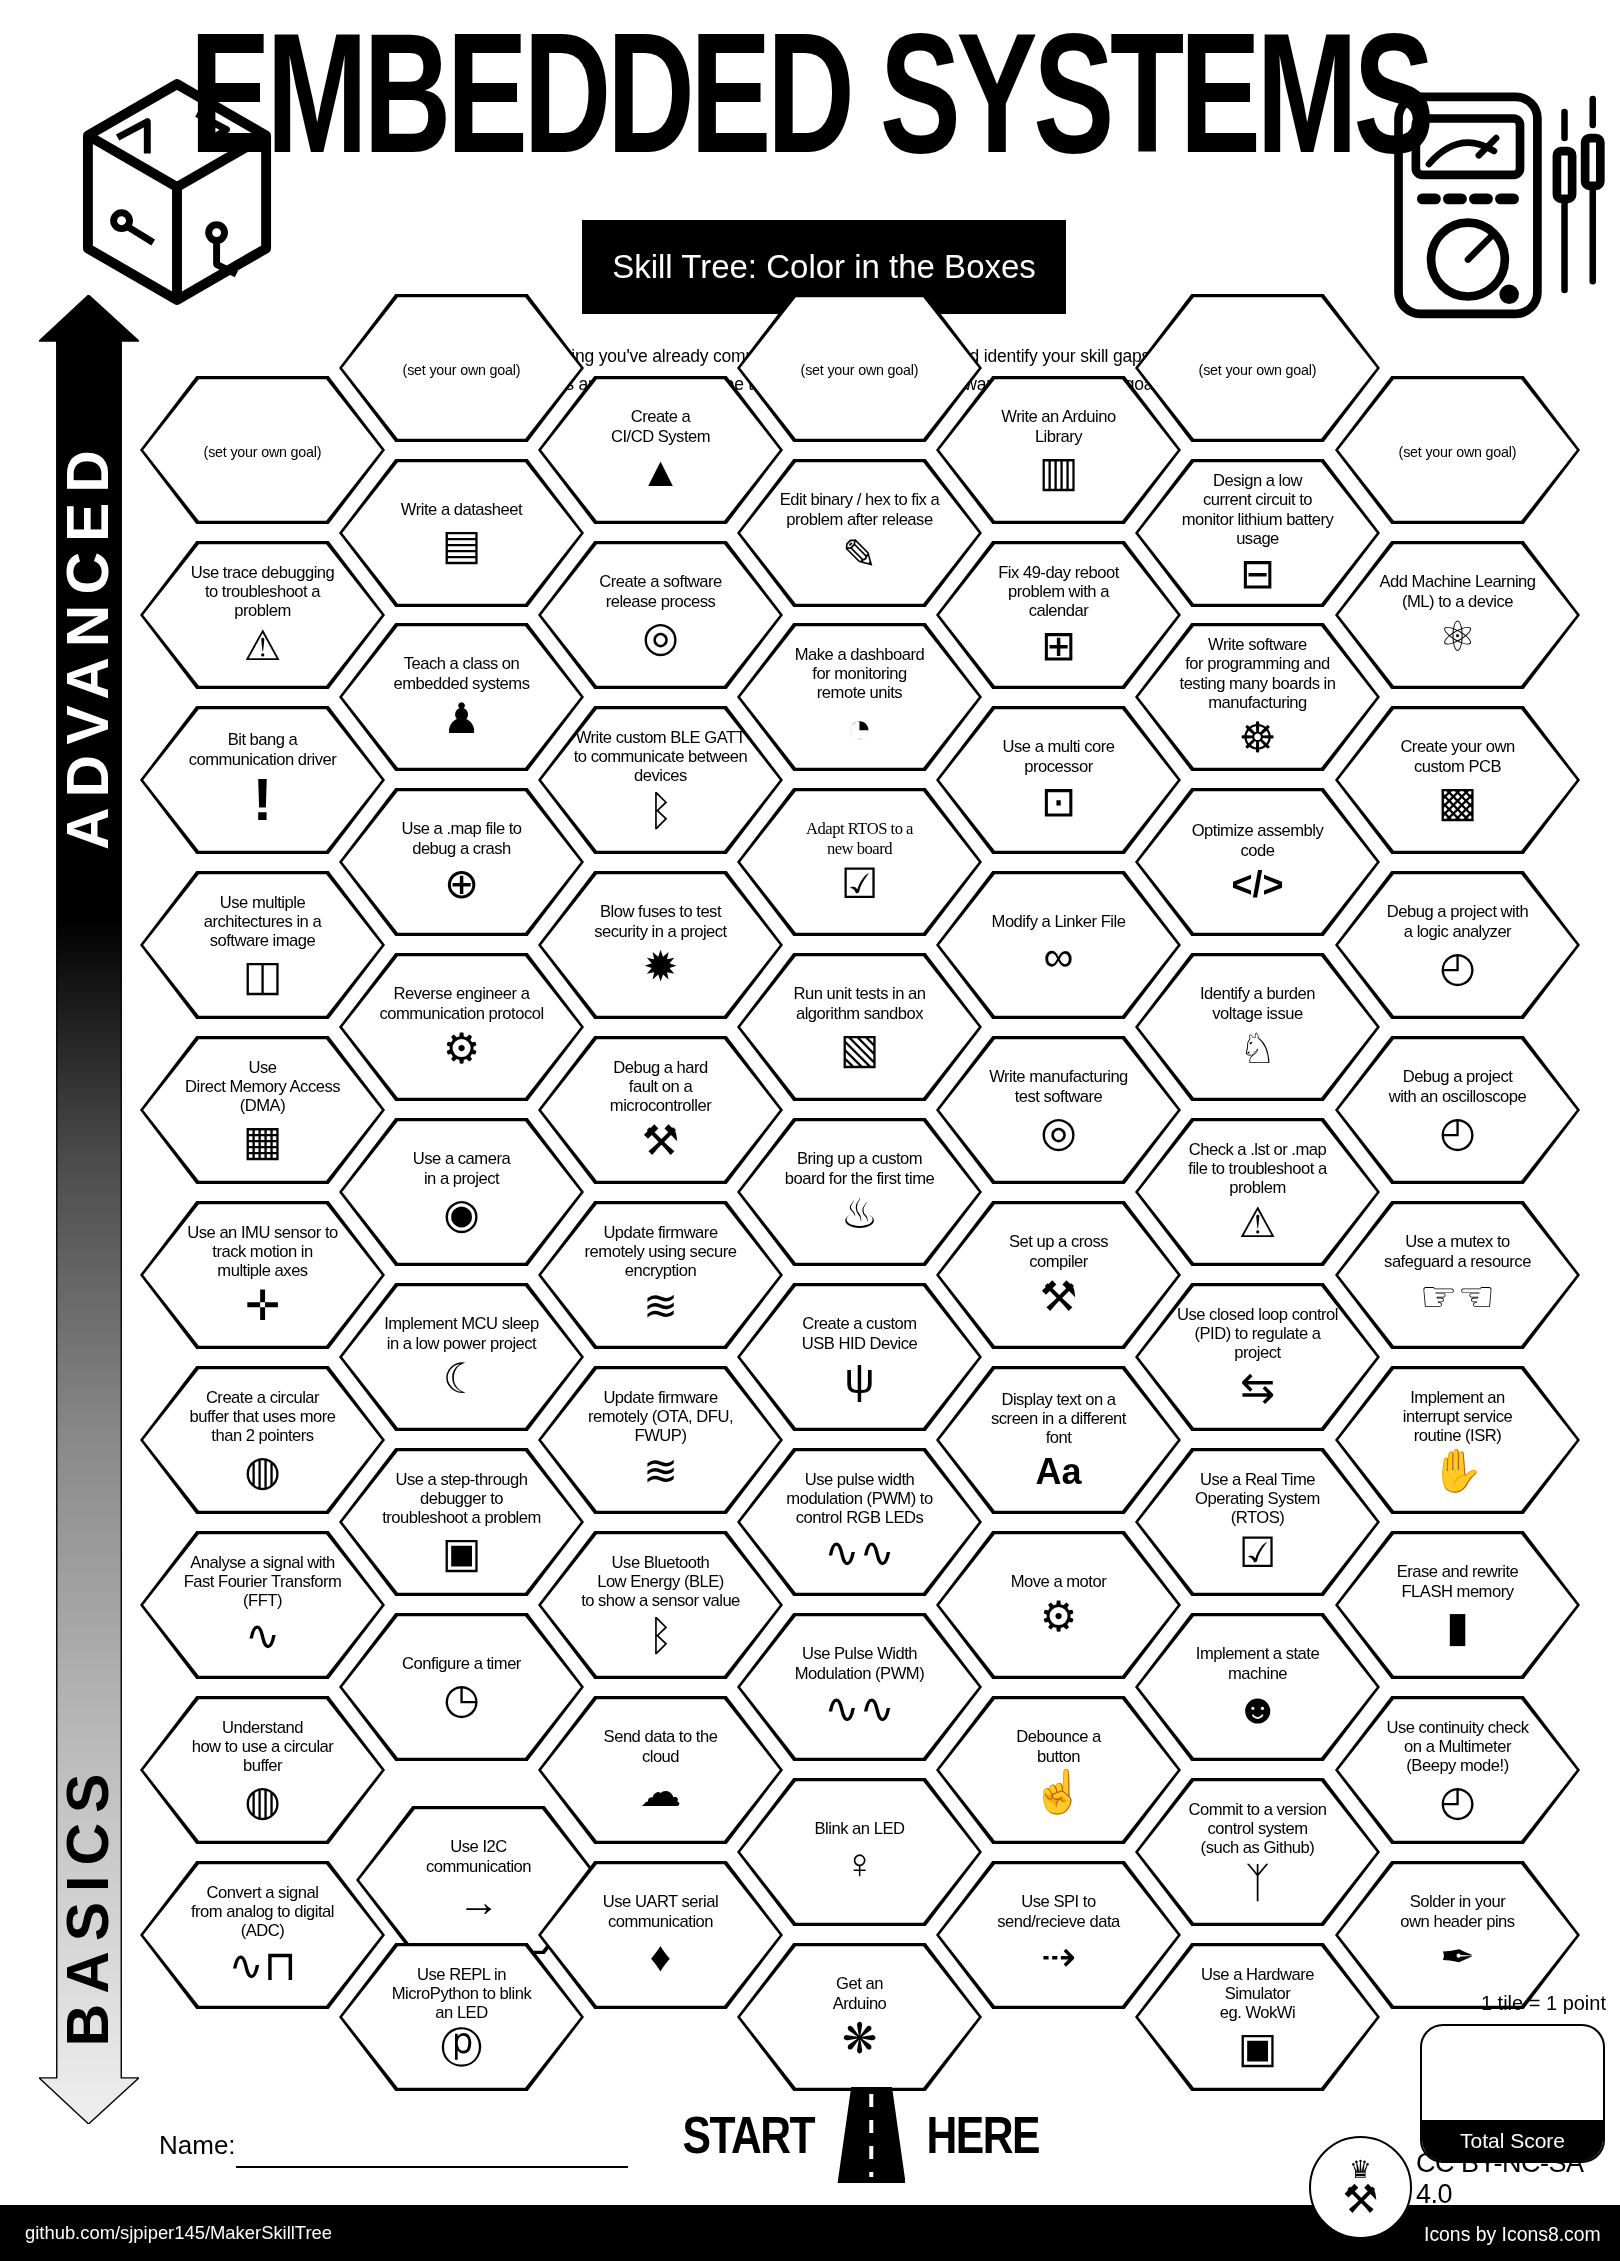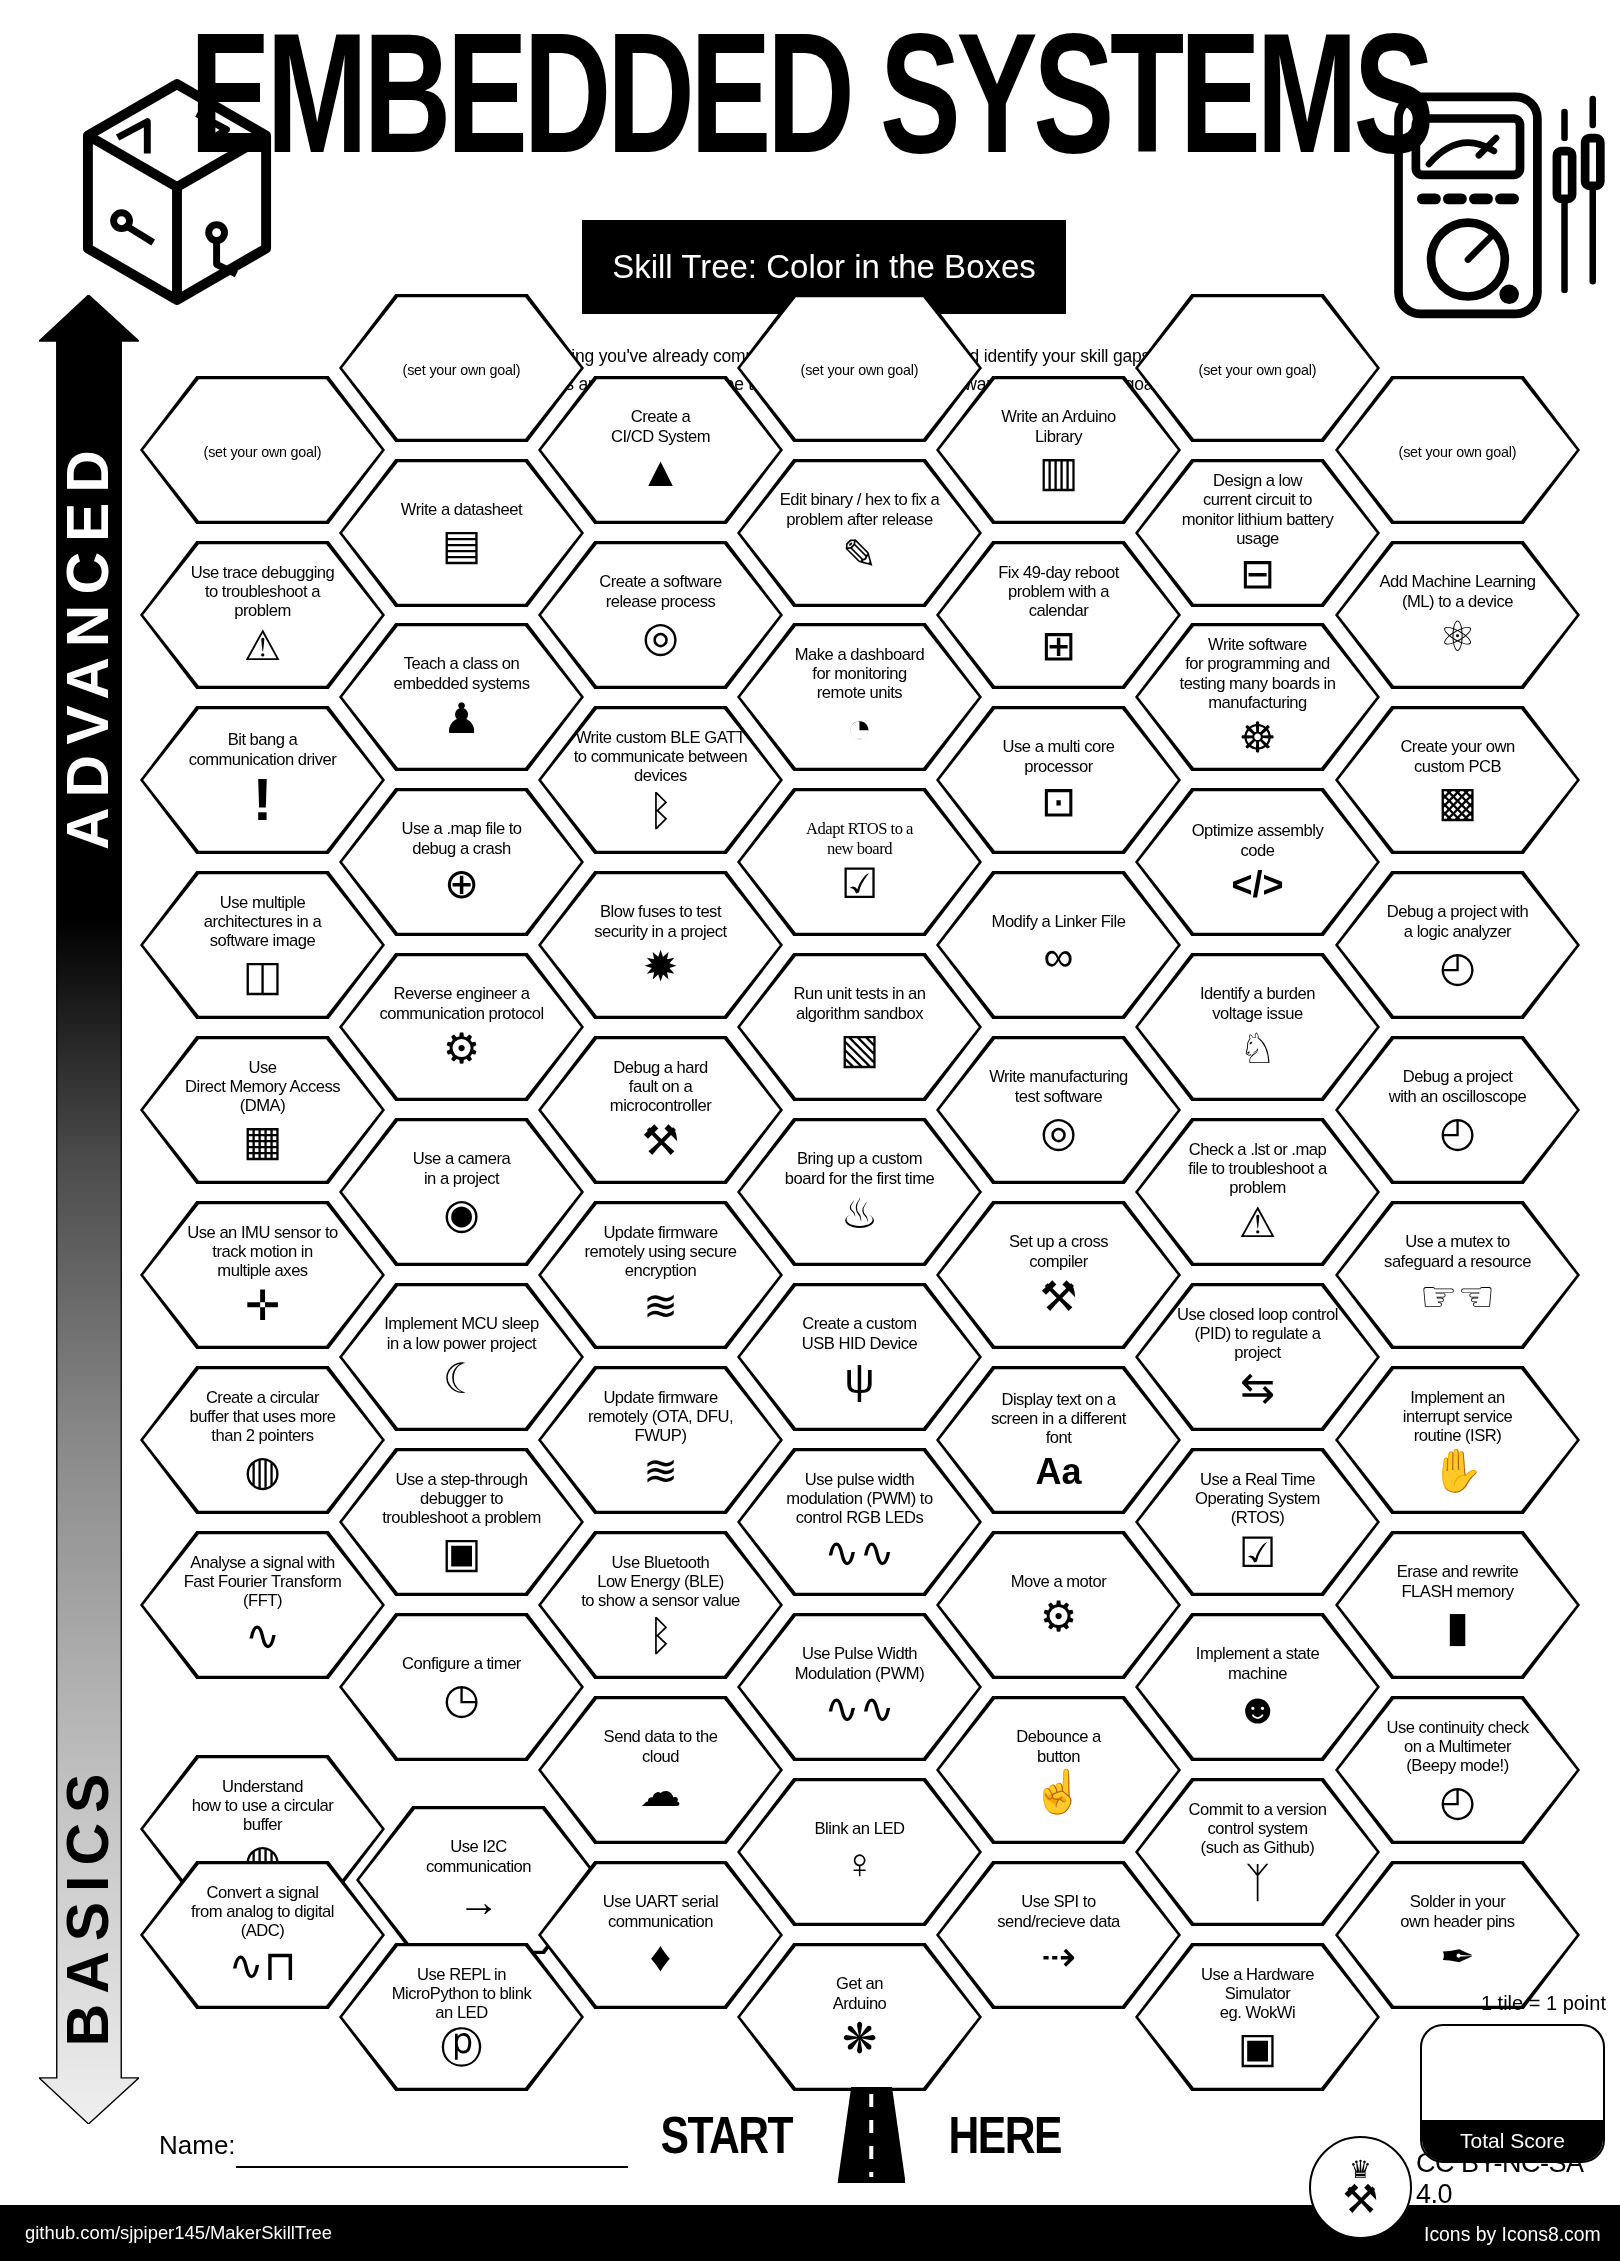--- a/index.html
+++ b/index.html
@@ -46,21 +46,21 @@
   }
   .hex-label{font-size:16.6px;line-height:1.17;white-space:pre-line;letter-spacing:-0.5px;}
   .hex-icon{font-size:42px;line-height:1;margin-top:4.6px;font-weight:400;}
   .hex-icon.textish{font-size:36px;font-weight:700;margin-top:6.5px;}
   .hex-icon.bang{font-size:60px;font-weight:900;margin-top:0.9px;}
   .hex.goal .hex-inner{justify-content:center;padding-top:8.3px;}
   .hex.goal .hex-label{font-size:14.3px;letter-spacing:-0.2px;}
   
   .start-here{
     position:absolute;left:860px;top:2087px;transform:translateX(-50%);
-    display:flex;align-items:center;gap:31px;
+    display:flex;align-items:center;gap:9px;
   }
   .start-here .word{font-size:52px;font-weight:900;letter-spacing:-1.8px;transform:scaleX(0.82);}
   .road-icon{position:relative;width:68px;height:96px;background:#000;
     clip-path:polygon(20% 0%,80% 0%,100% 100%,0% 100%);}
   .road-icon::after{
     content:"";position:absolute;left:50%;top:6.5px;bottom:6.5px;width:3.7px;transform:translateX(-50%);
     background:repeating-linear-gradient(180deg,#fff 0 13px,transparent 13px 26px);
   }
   .name-row{position:absolute;left:159px;top:2130px;font-size:26px;}
   .name-line{position:absolute;left:236px;top:2166px;width:392px;border-bottom:2.3px solid #000;}
@@ -216,21 +216,21 @@
     </div>
     <div class="hex" style="left: 140px; top: 1531px;">
       <div class="hex-border"></div>
       <div class="hex-inner">
         <span class="hex-label">Analyse a signal with
 Fast Fourier Transform
 (FFT)</span>
         <span class="hex-icon">∿</span>
       </div>
     </div>
-    <div class="hex" style="left: 140px; top: 1755px;">
+    <div class="hex" style="left: 140px; top: 1696px;">
       <div class="hex-border"></div>
       <div class="hex-inner">
         <span class="hex-label">Understand
 how to use a circular
 buffer</span>
         <span class="hex-icon">◍</span>
       </div>
     </div>
     <div class="hex" style="left: 140px; top: 1861px;">
       <div class="hex-border"></div>

